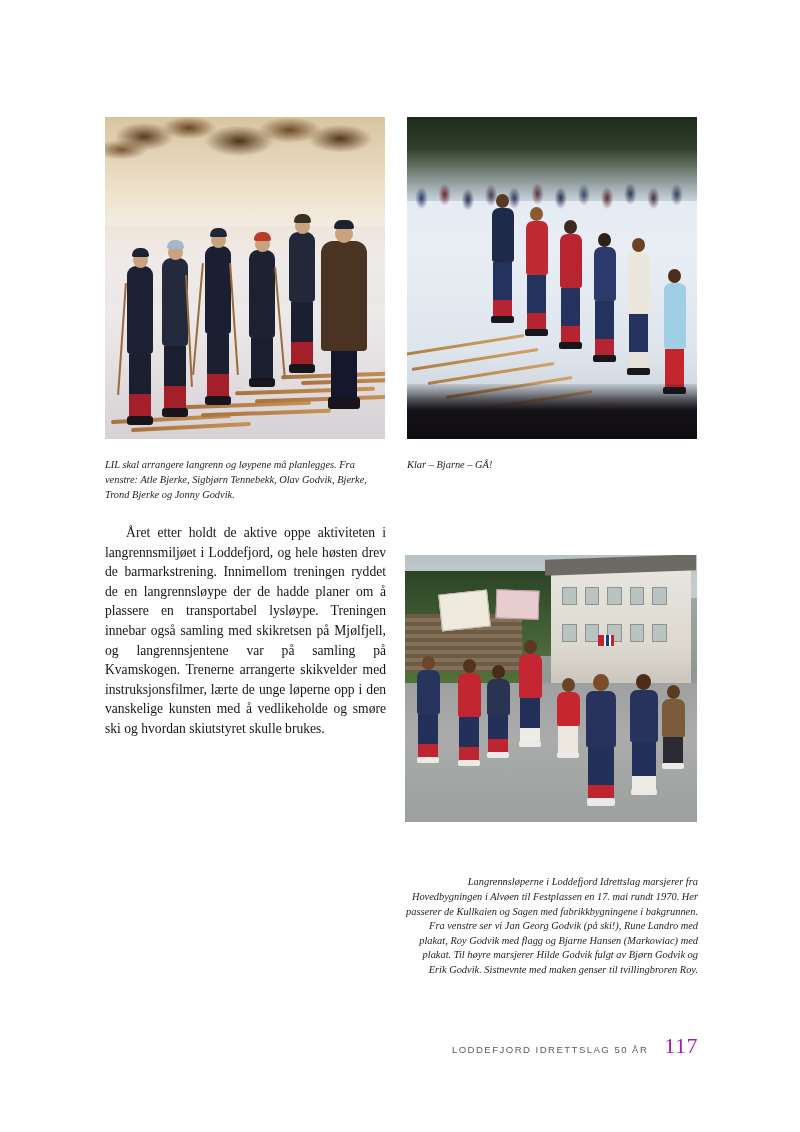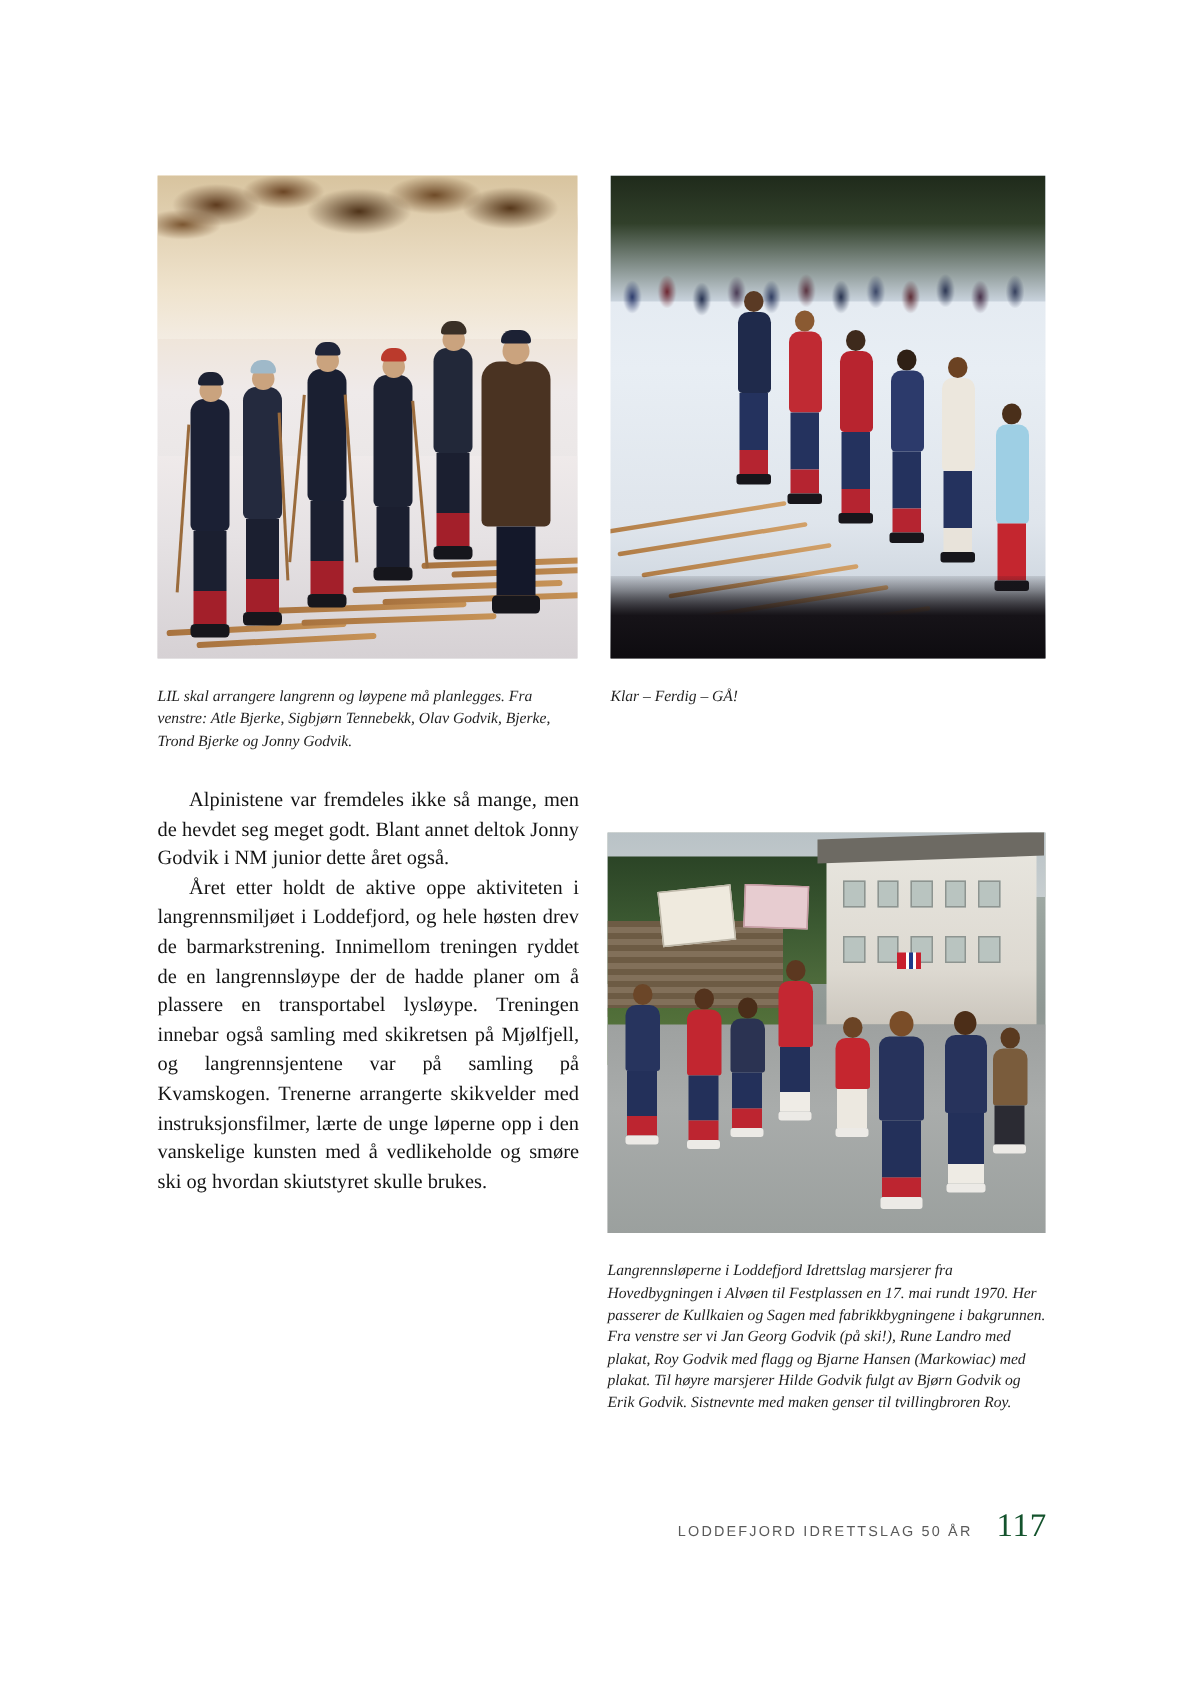--- a/index.html
+++ b/index.html
@@ -200,21 +200,21 @@
     position: absolute;
     font-family: "Liberation Serif", serif;
     font-style: italic;
     font-size: 10.4px;
     line-height: 14.6px;
     color: #1d1d1d;
     text-align: left;
   }
   #caption-skiers-planning { left: 105px; top: 448px; width: 285px; }
   #caption-startline       { left: 407px; top: 448px; width: 290px; }
-  #caption-parade          { left: 405px; top: 831px; width: 293px; }
+  #caption-parade          { left: 405px; top: 865px; width: 293px; text-align: right; }
 
   .bodycol {
     position: absolute;
     left: 105px;
     top: 523px;
     width: 281px;
     font-size: 13.6px;
     line-height: 19.6px;
     text-align: justify;
     text-justify: inter-word;
@@ -237,22 +237,23 @@
     font-family: "Liberation Sans", sans-serif;
     font-size: 9.6px;
     letter-spacing: 1.45px;
     color: #5b5b5b;
     text-transform: uppercase;
     text-align: center;
   }
   .footer-page {
     font-family: "Liberation Serif", serif;
     font-size: 22px;
-    color: #14532d;
+    color: #a21caf;
     letter-spacing: 0.5px;
+    margin-top: 29px;
   }
 </style>
 </head>
 <body>
 
 <div class="page">
 
   <div class="photo" id="photo-skiers-planning">
     <div class="inner">
       <div class="trees"></div>
@@ -385,24 +386,23 @@
         <div class="rhead" style="background:#4a2f1a;"></div>
         <div class="rtop" style="background:#9ecfe4; height:66px;"></div>
         <div class="rleg" style="background:#c4262f;"></div>
         <div class="rboot"></div>
       </div>
 
       <div class="darkband"></div>
     </div>
   </div>
 
-  <p class="caption" id="caption-startline">Klar – Ferdig – GÅ!</p>
+  <p class="caption" id="caption-startline">Klar – Bjarne – GÅ!</p>
 
   <div class="bodycol">
-    <p>Alpinistene var fremdeles ikke så mange, men de hevdet seg meget godt. Blant annet deltok Jonny Godvik i NM junior dette året også.</p>
     <p>Året etter holdt de aktive oppe aktiviteten i langrennsmiljøet i Loddefjord, og hele høsten drev de barmarkstrening. Innimellom treningen ryddet de en langrennsløype der de hadde planer om å plassere en transportabel lysløype. Treningen innebar også samling med skikretsen på Mjølfjell, og langrennsjentene var på samling på Kvamskogen. Trenerne arrangerte skikvelder med instruksjonsfilmer, lærte de unge løperne opp i den vanskelige kunsten med å vedlikeholde og smøre ski og hvordan skiutstyret skulle brukes.</p>
   </div>
 
   <div class="photo" id="photo-parade">
     <div class="inner">
       <div class="sky"></div>
       <div class="forest"></div>
 
       <div class="building">
         <div class="roof"></div>

